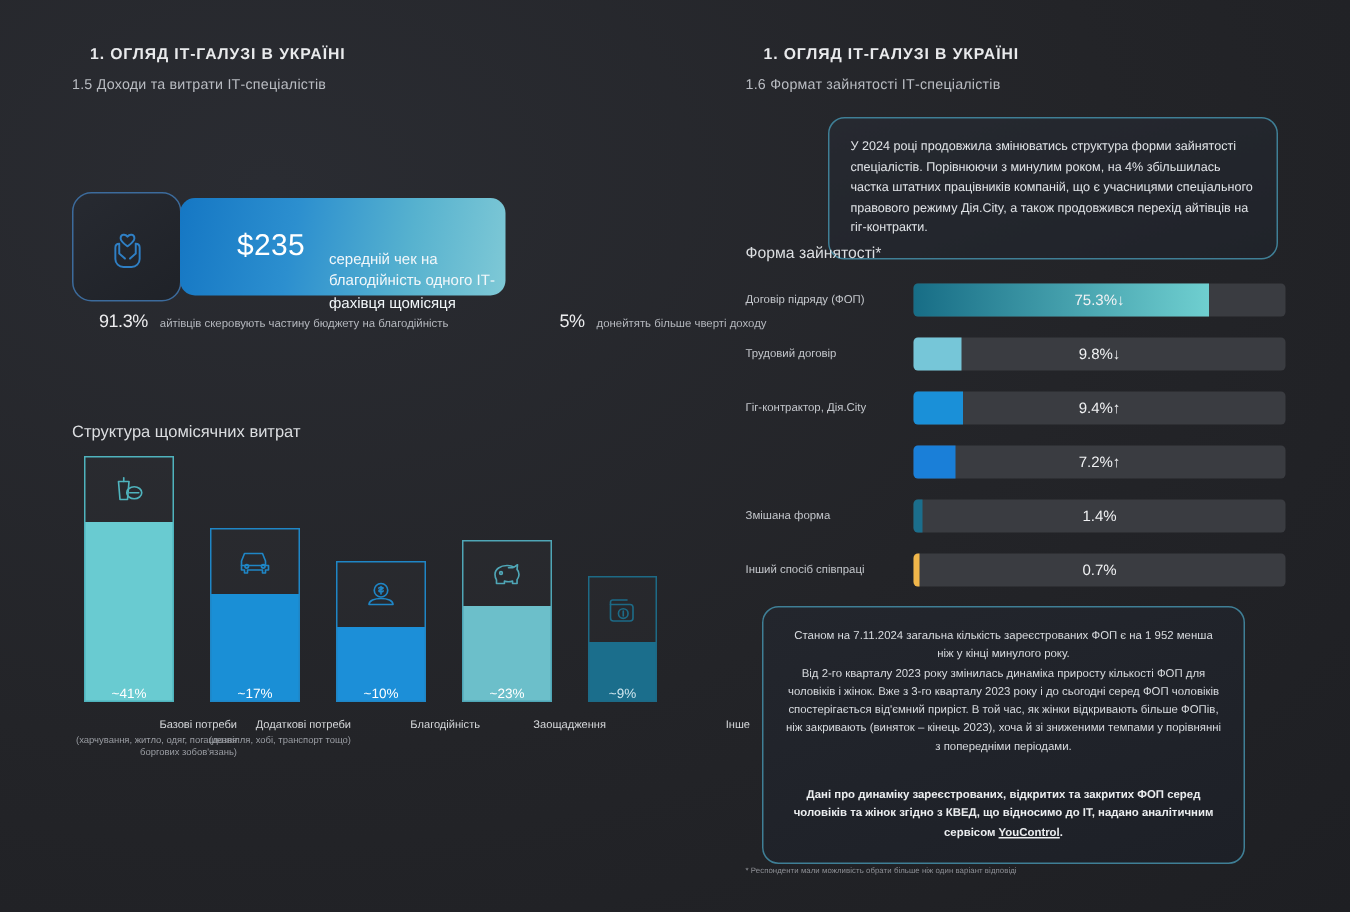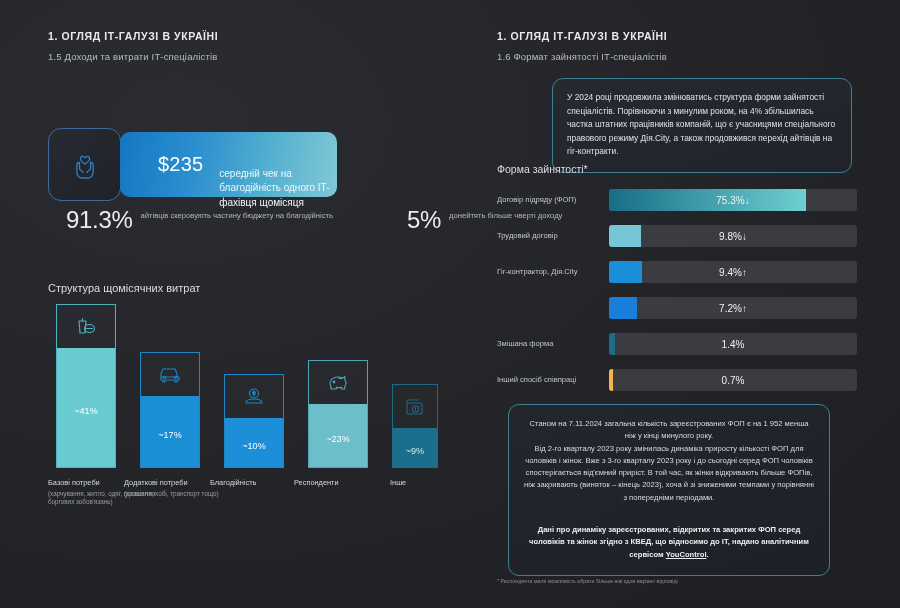--- a/index.html
+++ b/index.html
@@ -12,21 +12,21 @@
   #page {
     position: relative;
     width: 900px; height: 608px;
     background:
       radial-gradient(ellipse at 20% 20%, #2a2c32 0%, #232428 55%, #1e1f23 100%);
   }
 
   
   .sec-title {
     font-size: 10.5px; letter-spacing: .6px; font-weight: 700;
-    color: #e9eaec; text-transform: uppercase;
+    color: #e9eaec; text-transform: uppercase; margin-left: 12px;
   }
   .sec-sub {
     font-size: 9.5px; color: #b9bcc2; margin-top: 9px; letter-spacing: .15px;
   }
 
   
   .col-left  { position: absolute; left: 48px;  top: 30px;  width: 400px; }
   .col-right { position: absolute; left: 497px; top: 30px;  width: 360px; }
 
   
@@ -42,40 +42,40 @@
     border-radius: 10px;
     background: linear-gradient(100deg,#1577c4 0%, #2c8fcf 35%, #57b2cf 70%, #7fc9d6 100%);
     display: flex; align-items: center; padding-left: 38px; gap: 16px;
   }
   .hero-amount { font-size: 20px; color: #fff; font-weight: 400; letter-spacing: .2px; }
   .hero-desc  { font-size: 10px; color: #f2f7fa; line-height: 1.45; margin-top: 48px; }
 
   
   .stats { position: absolute; left: 66px; top: 208px; display: flex; gap: 74px; }
   .stat { display: flex; align-items: flex-start; gap: 8px; }
-  .stat-num { font-size: 24px; color: #ececee; font-weight: 400; letter-spacing: -.3px; line-height: 1; }
+  .stat-num { font-size: 12px; color: #ececee; font-weight: 400; letter-spacing: -.3px; line-height: 1; }
   .stat-txt { font-size: 7.6px; color: #b4b7bd; line-height: 1.55; padding-top: 2px; }
 
   
   .exp-title { position: absolute; left: 48px; top: 282px; font-size: 11px; color: #dcdee1; }
   .exp-chart { position: absolute; left: 48px; top: 308px; width: 400px; height: 160px; }
   .exp-bar { position: absolute; bottom: 0; width: 60px; }
   .exp-bar .head {
     height: 44px; border: 1px solid; border-bottom: none;
     display: flex; align-items: center; justify-content: center;
     background: rgba(255,255,255,.015);
   }
   .exp-bar .body {
     border: 1px solid; border-top: none;
-    display: flex; align-items: center; justify-content: center;
+    display: flex; align-items: flex-end; justify-content: center;
     padding-top: 6px;
   }
   .exp-bar .val { font-size: 9px; color: #fff; }
   .exp-labels { position: absolute; left: 48px; top: 478px; width: 400px; height: 60px; }
-  .exp-label { position: absolute; text-align: left; width: 110px; }
+  .exp-label { position: absolute; text-align: right; width: 110px; }
   .exp-label .lab-main { font-size: 7.4px; color: #d6d8db; line-height: 1.3; }
   .exp-label .lab-sub  { font-size: 6.3px; color: #999ca2; line-height: 1.35; margin-top: 2px; }
 
   
   .callout {
     position: absolute; left: 552px; top: 78px; width: 300px;
     border: 1px solid #3f7f96; border-radius: 11px;
     padding: 12px 14px 13px 14px;
     background: linear-gradient(160deg,#262930 0%, #20232a 100%);
   }
@@ -222,21 +222,21 @@
         <div class="lab-sub">(харчування, житло, одяг, погашення боргових зобов'язань)</div>
       </div>
       <div class="exp-label" style="left: 76px;">
         <div class="lab-main">Додаткові потреби</div>
         <div class="lab-sub">(дозвілля, хобі, транспорт тощо)</div>
       </div>
       <div class="exp-label" style="left: 162px;">
         <div class="lab-main">Благодійність</div>
       </div>
       <div class="exp-label" style="left: 246px;">
-        <div class="lab-main">Респонденти</div>
+        <div class="lab-main">Заощадження</div>
       </div>
       <div class="exp-label" style="left: 342px;">
         <div class="lab-main">Інше</div>
       </div>
     </div>
 
   <div class="col-right">
     <div class="sec-title">1. ОГЛЯД ІТ-ГАЛУЗІ В УКРАЇНІ</div>
     <div class="sec-sub">1.6 Формат зайнятості ІТ-спеціалістів</div>
   </div>

